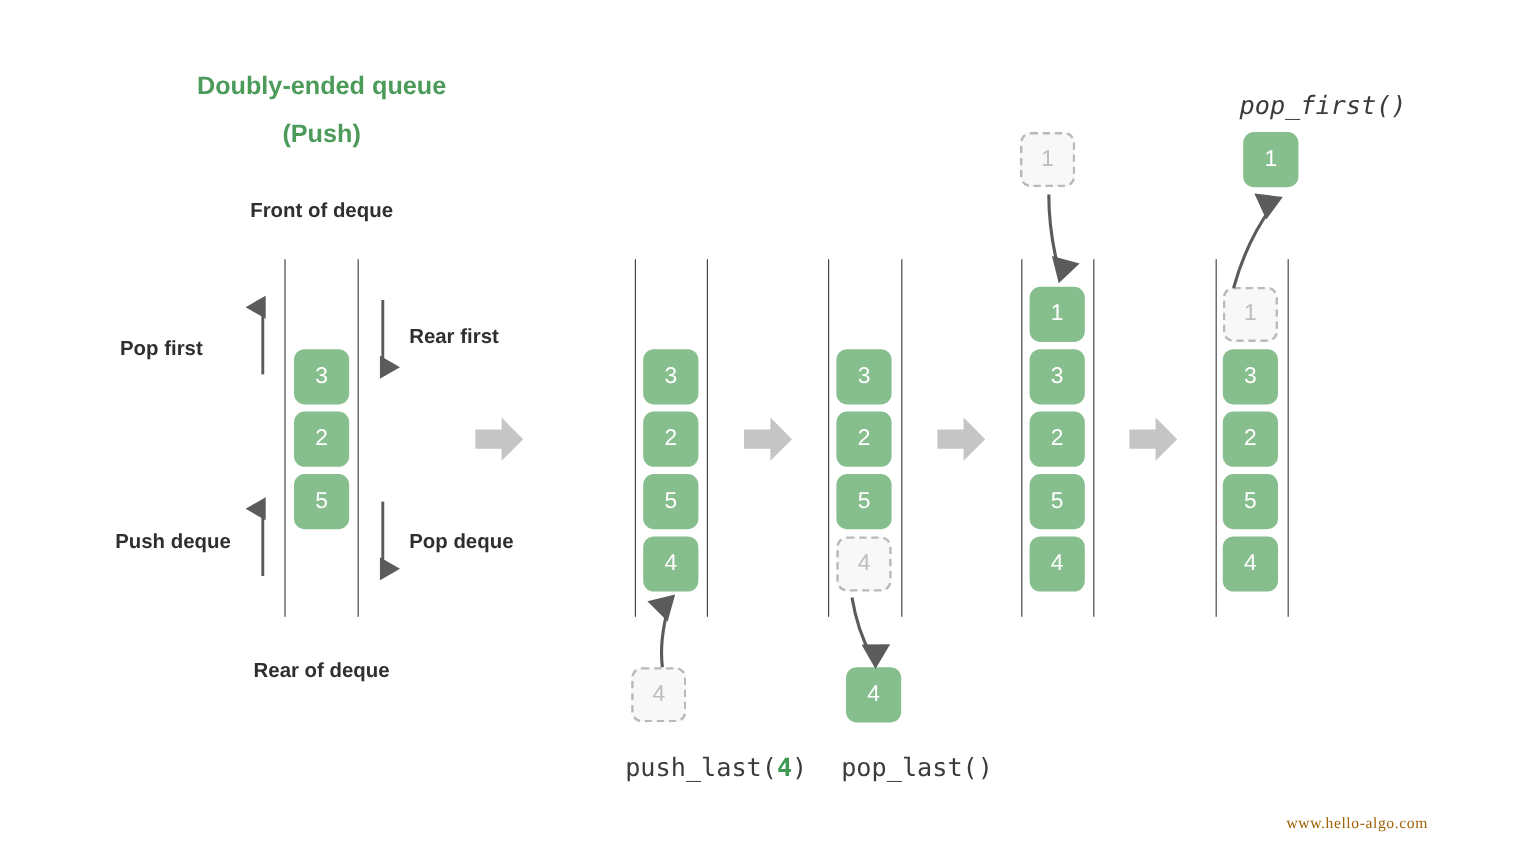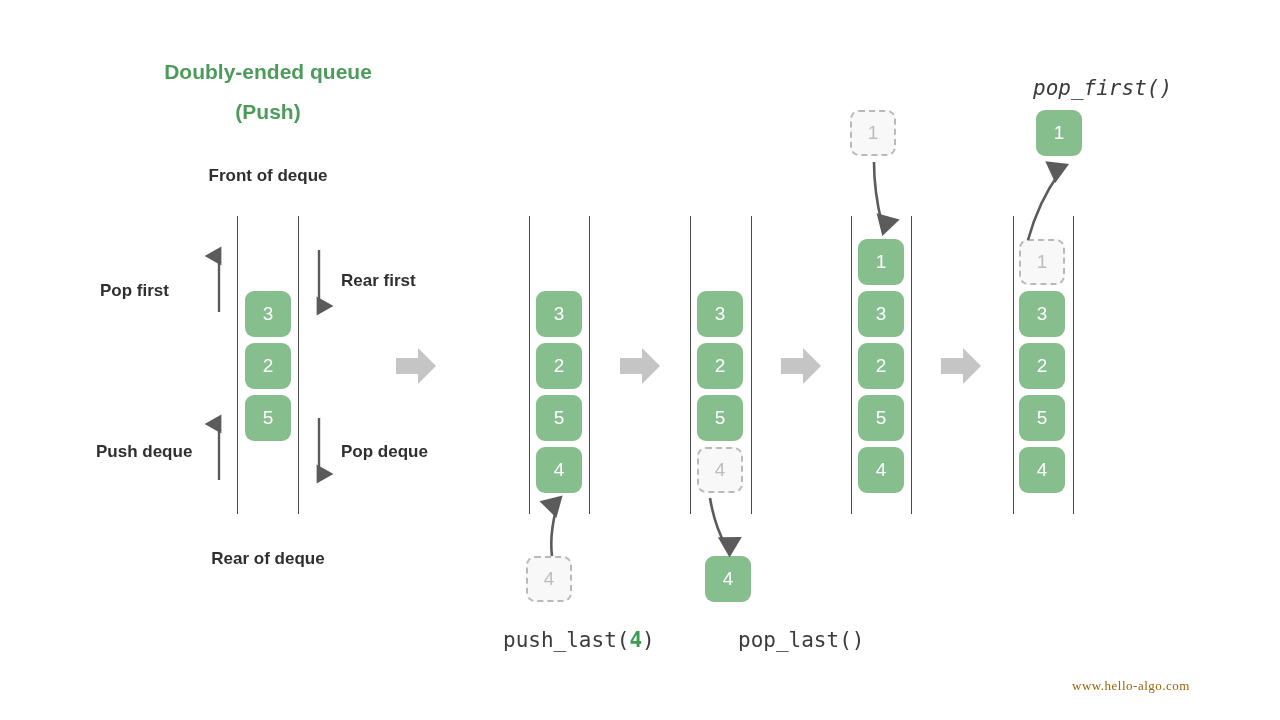--- a/index.html
+++ b/index.html
@@ -217,23 +217,23 @@
 
   <svg class="abs" style="left:1014px; top:158px;" width="60" height="86">
     <path d="M14,82 C20,60 30,36 46,14" fill="none" stroke="#5b5b5b" stroke-width="2.6" marker-end="url(#mkThin)"></path>
   </svg>
 
 
   <div class="abs mono-label" style="left:1033px; top:76px;font-style:italic;">
     <span>pop_first()</span>
   </div>
 
-  <div class="abs mono-label" style="left:503px; top:628px;">
+  <div class="abs mono-label" style="left:521px; top:628px;">
     <span>push_last(</span><span class="arg">4</span><span>)</span>
   </div>
 
-  <div class="abs mono-label" style="left:738px; top:628px;">
+  <div class="abs mono-label" style="left:701px; top:628px;">
     <span>pop_last()</span>
   </div>
 
   <div class="abs watermark" style="left:1072px; top:678px;">www.hello-algo.com</div>
 
 </div>
 
 </body></html>

